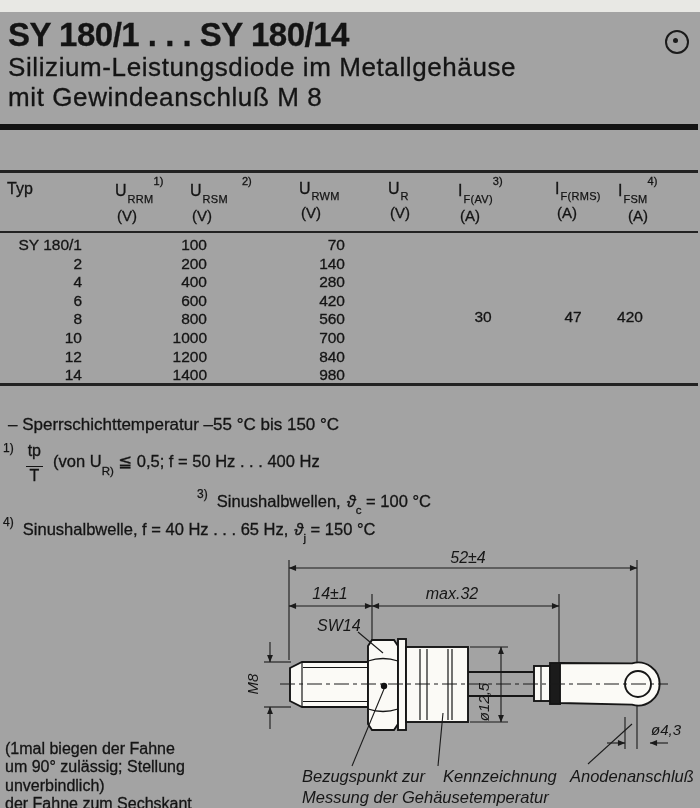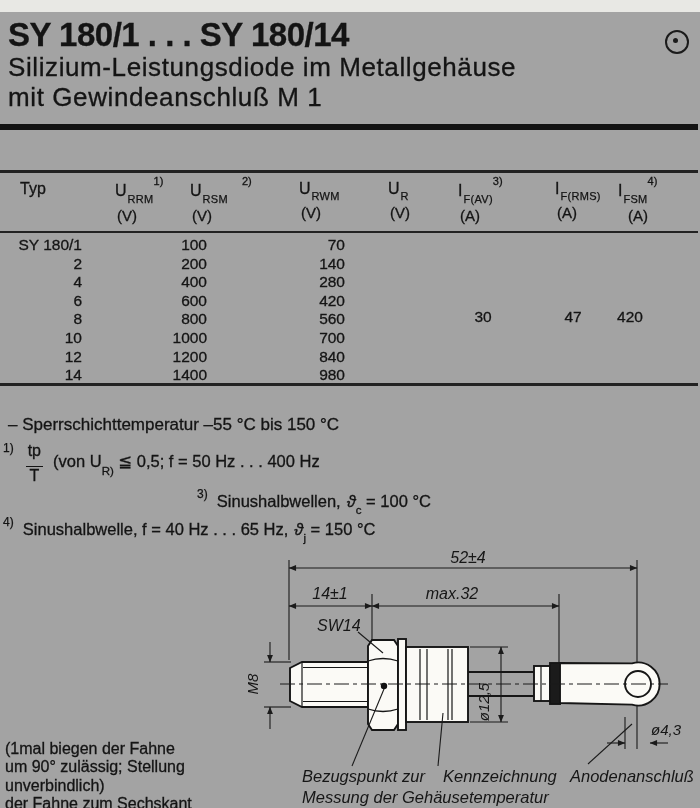--- a/index.html
+++ b/index.html
@@ -19,21 +19,21 @@
   .hr{position:absolute;left:0;width:698px;background:#222;}
   .hr1{top:158px;height:3px;}
   .hr2{top:219px;height:2px;}
   .hr3{top:371px;height:3px;}
   
   .thead{position:absolute;top:168px;left:0;width:700px;font-size:16px;}
   .th{position:absolute;top:0;white-space:nowrap;}
   .th .unit{display:block;margin-top:4px;font-size:15px;padding-left:2px;}
   .th sub{font-size:11px;position:relative;top:2px;left:1px;letter-spacing:0.3px;-webkit-text-stroke:0.25px #141414;}
   .th sup{font-size:11px;position:relative;top:-5px;left:1px;}
-  .c0{left:20px;} .c1{left:115px;} .c2{left:190px;} .c3{left:299px;}
+  .c0{left:7px;} .c1{left:115px;} .c2{left:190px;} .c3{left:299px;}
   .c4{left:388px;} .c5{left:458px;} .c6{left:555px;} .c7{left:618px;}
   .c2 sup{margin-left:14px;}
   .c7 .unit{padding-left:10px;}
   .tbody{position:absolute;top:224px;left:0;width:700px;font-size:15.5px;}
   .trow{display:grid;grid-template-columns:82px 125px 138px;line-height:18.6px;}
   .trow span{text-align:right;white-space:nowrap;}
   .shared{position:absolute;top:296px;font-size:15.5px;transform:translateX(-50%);white-space:nowrap;}
   .sv1{left:483px;} .sv2{left:573px;} .sv3{left:630px;}
   
   .fn-temp{position:absolute;left:8px;top:403px;font-size:17px;white-space:nowrap;}
@@ -60,21 +60,21 @@
 </style>
 </head>
 <body>
 
 <div id="page">
 
   <div class="title">SY 180/1 . . . SY 180/14</div>
   <div class="corner-icon"></div>
   <div class="subtitle">
     <div>Silizium-Leistungsdiode im Metallgehäuse</div>
-    <div>mit Gewindeanschluß M 1</div>
+    <div>mit Gewindeanschluß M 8</div>
   </div>
   <div class="rule-thick"></div>
 
   <div class="hr hr1"></div>
   <div class="thead">
     <div class="th c0"><span>Typ</span></div>
     <div class="th c1"><span><span>U</span><sub>RRM</sub><sup>1)</sup></span><span class="unit">(V)</span></div>
     <div class="th c2"><span><span>U</span><sub>RSM</sub><sup>2)</sup></span><span class="unit">(V)</span></div>
     <div class="th c3"><span><span>U</span><sub>RWM</sub></span><span class="unit">(V)</span></div>
     <div class="th c4"><span><span>U</span><sub>R</sub></span><span class="unit">(V)</span></div>

